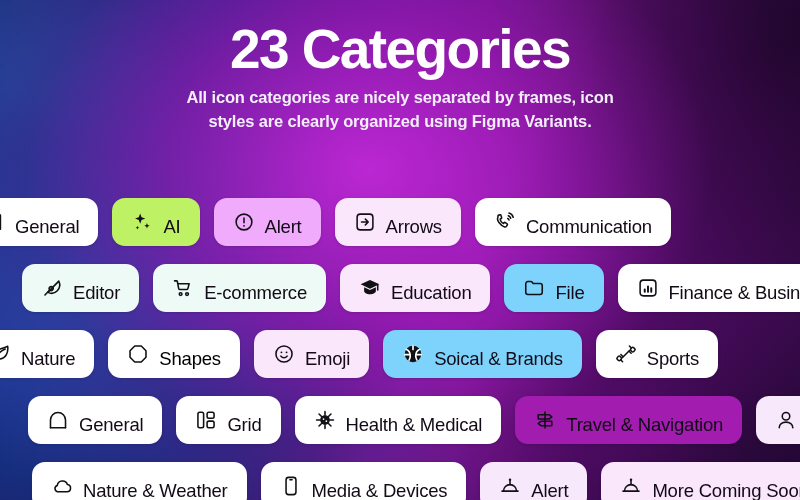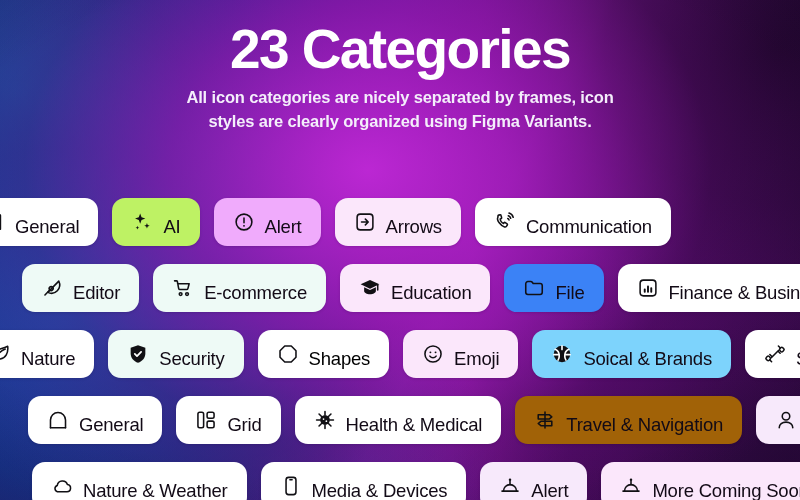--- a/index.html
+++ b/index.html
@@ -199,21 +199,21 @@
       <div class="chip" style="background: rgb(251, 231, 251);">
         <span class="chip-icon">
           <svg viewBox="0 0 24 24">
             <path fill="#111014" d="M12 3.2L22.2 8 12 12.8 1.8 8z"></path>
             <path fill="#111014" d="M5.6 11.2v4.1c0 1.9 2.9 3.5 6.4 3.5s6.4-1.6 6.4-3.5v-4.1L12 14.3z"></path>
             <path fill="none" stroke="#111014" stroke-width="1.7" stroke-linecap="round" stroke-linejoin="round" d="M20.4 9v5.2"></path>
           </svg>
         </span>
         <span class="chip-label" style="color: rgb(18, 10, 22);">Education</span>
       </div>
-      <div class="chip" style="background: #3b82f6;">
+      <div class="chip" style="background: #7dd3fc;">
         <span class="chip-icon">
           <svg viewBox="0 0 24 24">
             <path fill="none" stroke="#111014" stroke-width="1.7" stroke-linecap="round" stroke-linejoin="round" d="M3 7.4a2.4 2.4 0 0 1 2.4-2.4h3.1c.63 0 1.22.29 1.6.79l1 1.31h7.5A2.4 2.4 0 0 1 21 9.5v7.1a2.4 2.4 0 0 1-2.4 2.4H5.4A2.4 2.4 0 0 1 3 16.6z"></path>
           </svg>
         </span>
         <span class="chip-label" style="color: rgb(18, 10, 22);">File</span>
       </div>
       <div class="chip" style="background: rgb(255, 255, 255);">
         <span class="chip-icon">
           <svg viewBox="0 0 24 24">
@@ -230,29 +230,20 @@
     </div>
     <div class="chip-row" style="margin-left: -30px;">
       <div class="chip" style="background: rgb(255, 255, 255);">
         <span class="chip-icon">
           <svg viewBox="0 0 24 24">
             <path fill="none" stroke="#111014" stroke-width="1.7" stroke-linecap="round" stroke-linejoin="round" d="M20.4 3.6c.9 7.3-2.3 12.8-8.2 13.9-3.4.6-6.1-.9-6.8-3.6-.7-2.8 1-5.4 4.3-6.6 2.9-1.05 6.7-1.8 10.7-3.7z"></path>
             <path fill="none" stroke="#111014" stroke-width="1.7" stroke-linecap="round" stroke-linejoin="round" d="M17.7 6.6C12.4 9 7.8 13.1 4.6 20.4"></path>
           </svg>
         </span>
         <span class="chip-label" style="color: rgb(18, 10, 22);">Nature</span>
-      </div>
-      <div class="chip" style="background: rgb(238, 250, 246);">
-        <span class="chip-icon">
-          <svg viewBox="0 0 24 24">
-            <path fill="#111014" d="M12 2.4l8 2.9v6.1c0 4.6-3.2 8.6-8 10.2-4.8-1.6-8-5.6-8-10.2V5.3z"></path>
-            <path fill="none" stroke="#ffffff" stroke-width="1.9" stroke-linecap="round" stroke-linejoin="round" d="M8.5 11.9l2.4 2.4 4.5-4.7"></path>
-          </svg>
-        </span>
-        <span class="chip-label" style="color: rgb(18, 10, 22);">Security</span>
       </div>
       <div class="chip" style="background: rgb(255, 255, 255);">
         <span class="chip-icon">
           <svg viewBox="0 0 24 24">
             <path fill="none" stroke="#111014" stroke-width="1.7" stroke-linecap="round" stroke-linejoin="round" d="M8.45 3.3h7.1l5.15 5.15v7.1l-5.15 5.15h-7.1L3.3 15.55v-7.1z"></path>
           </svg>
         </span>
         <span class="chip-label" style="color: #000000;">Shapes</span>
       </div>
       <div class="chip" style="background: rgb(251, 231, 251);">
@@ -326,21 +317,21 @@
               <path d="M12 6.7V2.8M12 21.2v-3.9M6.7 12H2.8M21.2 12h-3.9M8.25 8.25L5.5 5.5M18.5 18.5l-2.75-2.75M15.75 8.25L18.5 5.5M5.5 18.5l2.75-2.75"></path>
             </g>
             <g fill="#ffffff">
               <circle cx="10.4" cy="11" r=".95"></circle>
               <circle cx="13.5" cy="13.3" r=".95"></circle>
             </g>
           </svg>
         </span>
         <span class="chip-label" style="color: rgb(18, 10, 22);">Health &amp; Medical</span>
       </div>
-      <div class="chip" style="background: #a16207;">
+      <div class="chip" style="background: #a21caf;">
         <span class="chip-icon">
           <svg viewBox="0 0 24 24">
             <g fill="none" stroke="#111014" stroke-width="1.7" stroke-linecap="round" stroke-linejoin="round">
               <path d="M12 3.2v17.6"></path>
               <path d="M4.6 6.2h11.9l2.9 2.4-2.9 2.4H4.6z"></path>
               <path d="M19.4 13.4H7.5l-2.9 2.4 2.9 2.4h11.9z"></path>
             </g>
           </svg>
         </span>
         <span class="chip-label" style="color: rgb(18, 10, 22);">Travel &amp; Navigation</span>

